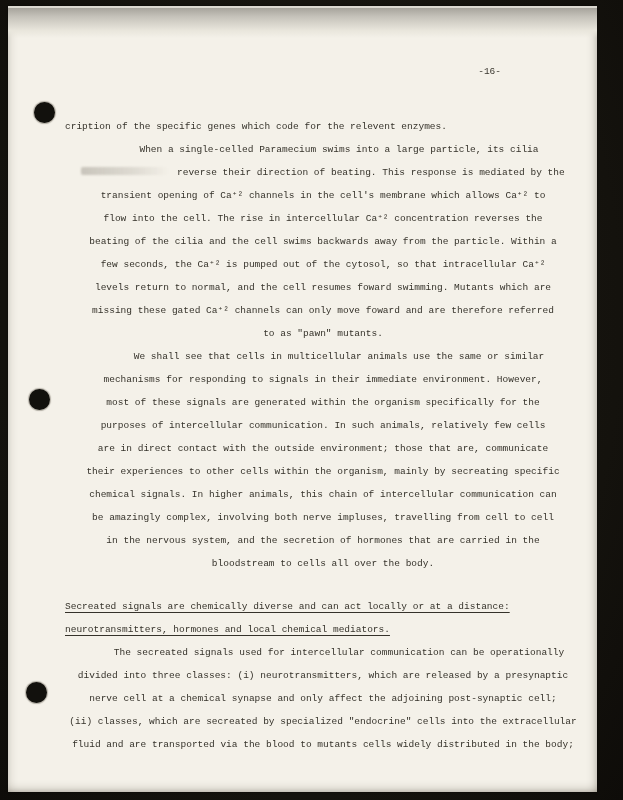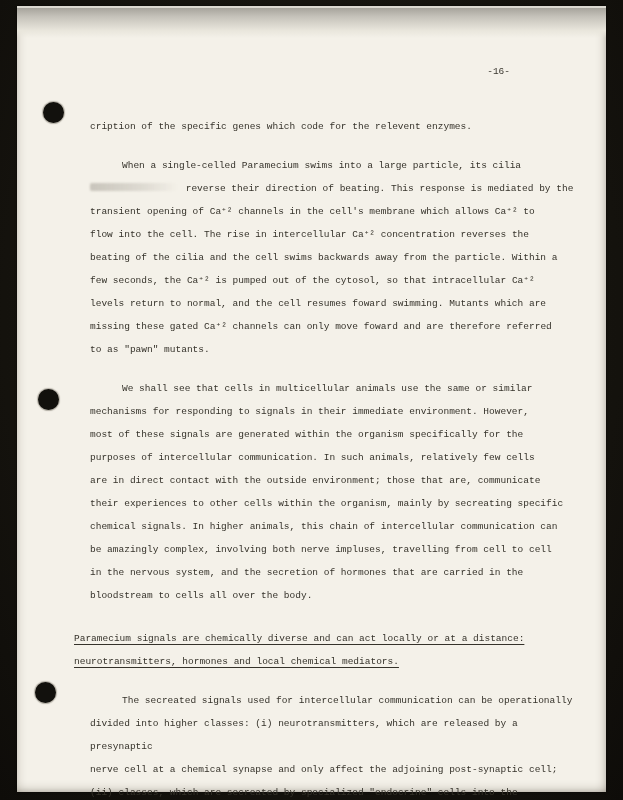--- a/index.html
+++ b/index.html
@@ -9,21 +9,21 @@
     position: relative;
     overflow: hidden;
     font-family: "Liberation Mono", "DejaVu Sans Mono", monospace;
   }
   .scan-bg {
     position: absolute; inset: 0;
     background: radial-gradient(ellipse at 50% 40%, #1d1b15 0%, #14120d 70%, #0e0c09 100%);
   }
   .paper {
     position: absolute;
-    left: 17px; top: 6px;
+    left: 8px; top: 6px;
     width: 589px; height: 786px;
     background: #f4f1e9;
     box-shadow:
       inset -7px 0 12px -9px rgba(40,32,16,.45),
       inset 7px 0 12px -9px rgba(40,32,16,.30),
       inset 0 -8px 12px -9px rgba(40,32,16,.45),
       0 0 2px rgba(0,0,0,.6);
   }
   .top-edge {
     position: absolute; top: 0; left: 0; right: 0; height: 30px;
@@ -49,24 +49,24 @@
     line-height: 23px;
     letter-spacing: 0;
   }
   .page-number {
     text-align: right;
     padding-right: 80px;
     margin: 0 0 32px 0;
     color: #3a372f;
   }
   .para {
-    margin: 16px;
+    margin: 0;
     white-space: pre-line;
   }
-  .indent { text-indent: 32px; }
+  .indent { text-indent: 32px; text-align: center; }
   .heading {
     margin: 20px 0 0 0;
     font-size: 9.5px;
     font-weight: normal;
     line-height: 23px;
     white-space: pre-line;
     text-decoration: underline;
     text-underline-offset: 3px;
     text-decoration-thickness: 1px;
     color: #35322a;
@@ -116,24 +116,24 @@
 mechanisms for responding to signals in their immediate environment.  However,
 most of these signals are generated within the organism specifically for the
 purposes of intercellular communication.  In such animals, relatively few cells
 are in direct contact with the outside environment; those that are, communicate
 their experiences to other cells within the organism, mainly by secreating specific
 chemical signals.  In higher animals, this chain of intercellular communication can
 be amazingly complex, involving both nerve impluses, travelling from cell to cell
 in the nervous system, and the secretion of hormones that are carried in the
 bloodstream to cells all over the body.</p>
 
-      <h2 class="heading">Paramecium signals are chemically diverse and can act locally or at a distance:
+      <h2 class="heading">Secreated signals are chemically diverse and can act locally or at a distance:
 neurotransmitters, hormones and local chemical mediators.</h2>
 
       <p class="para indent"><span>The secreated signals used for intercellular communication can be operationally
-divided into higher classes:  (i) </span><span class="u">neurotransmitters</span><span>, which are released by a presynaptic
+divided into three classes:  (i) </span><span class="u">neurotransmitters</span><span>, which are released by a presynaptic
 nerve cell at a chemical synapse and only affect the adjoining post-synaptic cell;
 (ii) </span><span class="u">classes</span><span>, which are secreated by specialized "endocrine" cells into the extracellular
 fluid and are transported via the blood to mutants cells widely distributed in the body;</span></p>
 
     </div>
   </div>
 </div>
 
 </body></html>

